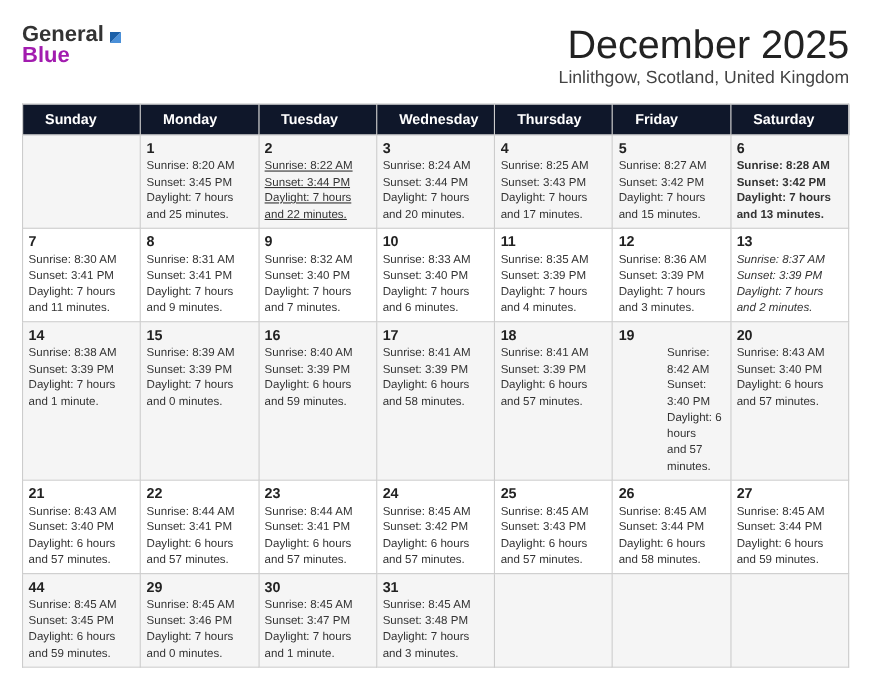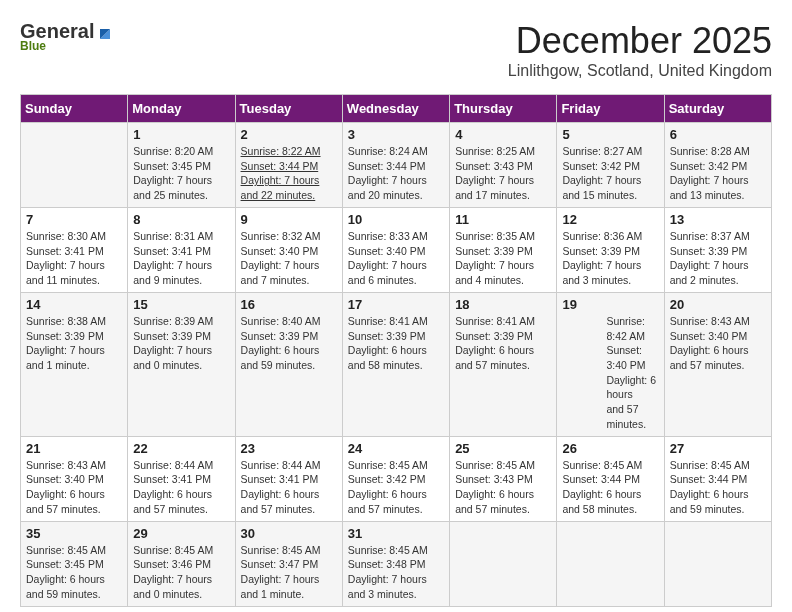--- a/index.html
+++ b/index.html
@@ -32,25 +32,25 @@
     .location {
       font-size: 16px;
       color: #444;
     }
     table {
       width: 100%;
       border-collapse: collapse;
       table-layout: fixed;
     }
     thead tr th {
-      background: #701a75;
+      background: #0f172a;
       color: #fff;
       font-size: 13px;
       font-weight: bold;
-      padding: 6px 4px;
+      padding: 6px 20px;
       text-align: left;
       border: 1px solid #ccc;
     }
     tbody tr td {
       border: 1px solid #ccc;
       vertical-align: top;
       padding: 4px 5px;
       font-size: 11px;
       color: #333;
       height: 85px;
@@ -79,21 +79,21 @@
 
 <div class="header">
   <div class="logo">
     <div style="display:flex;align-items:center;gap:2px;">
       <span style="font-size:20px;font-weight:bold;color:#333;">General</span>
       <svg width="18" height="18" viewBox="0 0 18 18">
         <polygon points="4,16 14,16 14,6" fill="#4a90d9"></polygon>
         <polygon points="4,16 14,6 4,6" fill="#1a5fa8"></polygon>
       </svg>
     </div>
-    <span style="font-size:12px;font-weight:bold;color:#4d7c0f;margin-top:-4px;">Blue</span>
+    <span style="font-size:20px;font-weight:bold;color:#a21caf;margin-top:-4px;">Blue</span>
   </div>
   <div class="title-block">
     <div class="month-title">December 2025</div>
     <div class="location">Linlithgow, Scotland, United Kingdom</div>
   </div>
 </div>
 
 <table>
   <thead>
     <tr id="header-row">
@@ -139,21 +139,21 @@
         </td>
         <td>
           <span class="day-num">5</span>
           <div class="cell-text" style="white-space: pre-line;">Sunrise: 8:27 AM
 Sunset: 3:42 PM
 Daylight: 7 hours
 and 15 minutes.</div>
         </td>
         <td>
           <span class="day-num">6</span>
-          <div class="cell-text" style="white-space: pre-line;">Sunrise: 8:28 AM
+          <div class="cell-text" style="white-space: pre-line; font-weight: bold;">Sunrise: 8:28 AM
 Sunset: 3:42 PM
 Daylight: 7 hours
 and 13 minutes.</div>
         </td>
       </tr>
       <tr>
         <td>
           <span class="day-num">7</span>
           <div class="cell-text" style="white-space: pre-line;">Sunrise: 8:30 AM
 Sunset: 3:41 PM
@@ -190,21 +190,21 @@
         </td>
         <td>
           <span class="day-num">12</span>
           <div class="cell-text" style="white-space: pre-line;">Sunrise: 8:36 AM
 Sunset: 3:39 PM
 Daylight: 7 hours
 and 3 minutes.</div>
         </td>
         <td>
           <span class="day-num">13</span>
-          <div class="cell-text" style="white-space: pre-line;">Sunrise: 8:37 AM
+          <div class="cell-text" style="white-space: pre-line; font-style: italic;">Sunrise: 8:37 AM
 Sunset: 3:39 PM
 Daylight: 7 hours
 and 2 minutes.</div>
         </td>
       </tr>
       <tr>
         <td>
           <span class="day-num">14</span>
           <div class="cell-text" style="white-space: pre-line;">Sunrise: 8:38 AM
 Sunset: 3:39 PM
@@ -300,21 +300,21 @@
         <td>
           <span class="day-num">27</span>
           <div class="cell-text" style="white-space: pre-line;">Sunrise: 8:45 AM
 Sunset: 3:44 PM
 Daylight: 6 hours
 and 59 minutes.</div>
         </td>
       </tr>
       <tr>
         <td>
-          <span class="day-num">35</span>
+          <span class="day-num">44</span>
           <div class="cell-text" style="white-space: pre-line;">Sunrise: 8:45 AM
 Sunset: 3:45 PM
 Daylight: 6 hours
 and 59 minutes.</div>
         </td>
         <td>
           <span class="day-num">29</span>
           <div class="cell-text" style="white-space: pre-line;">Sunrise: 8:45 AM
 Sunset: 3:46 PM
 Daylight: 7 hours

